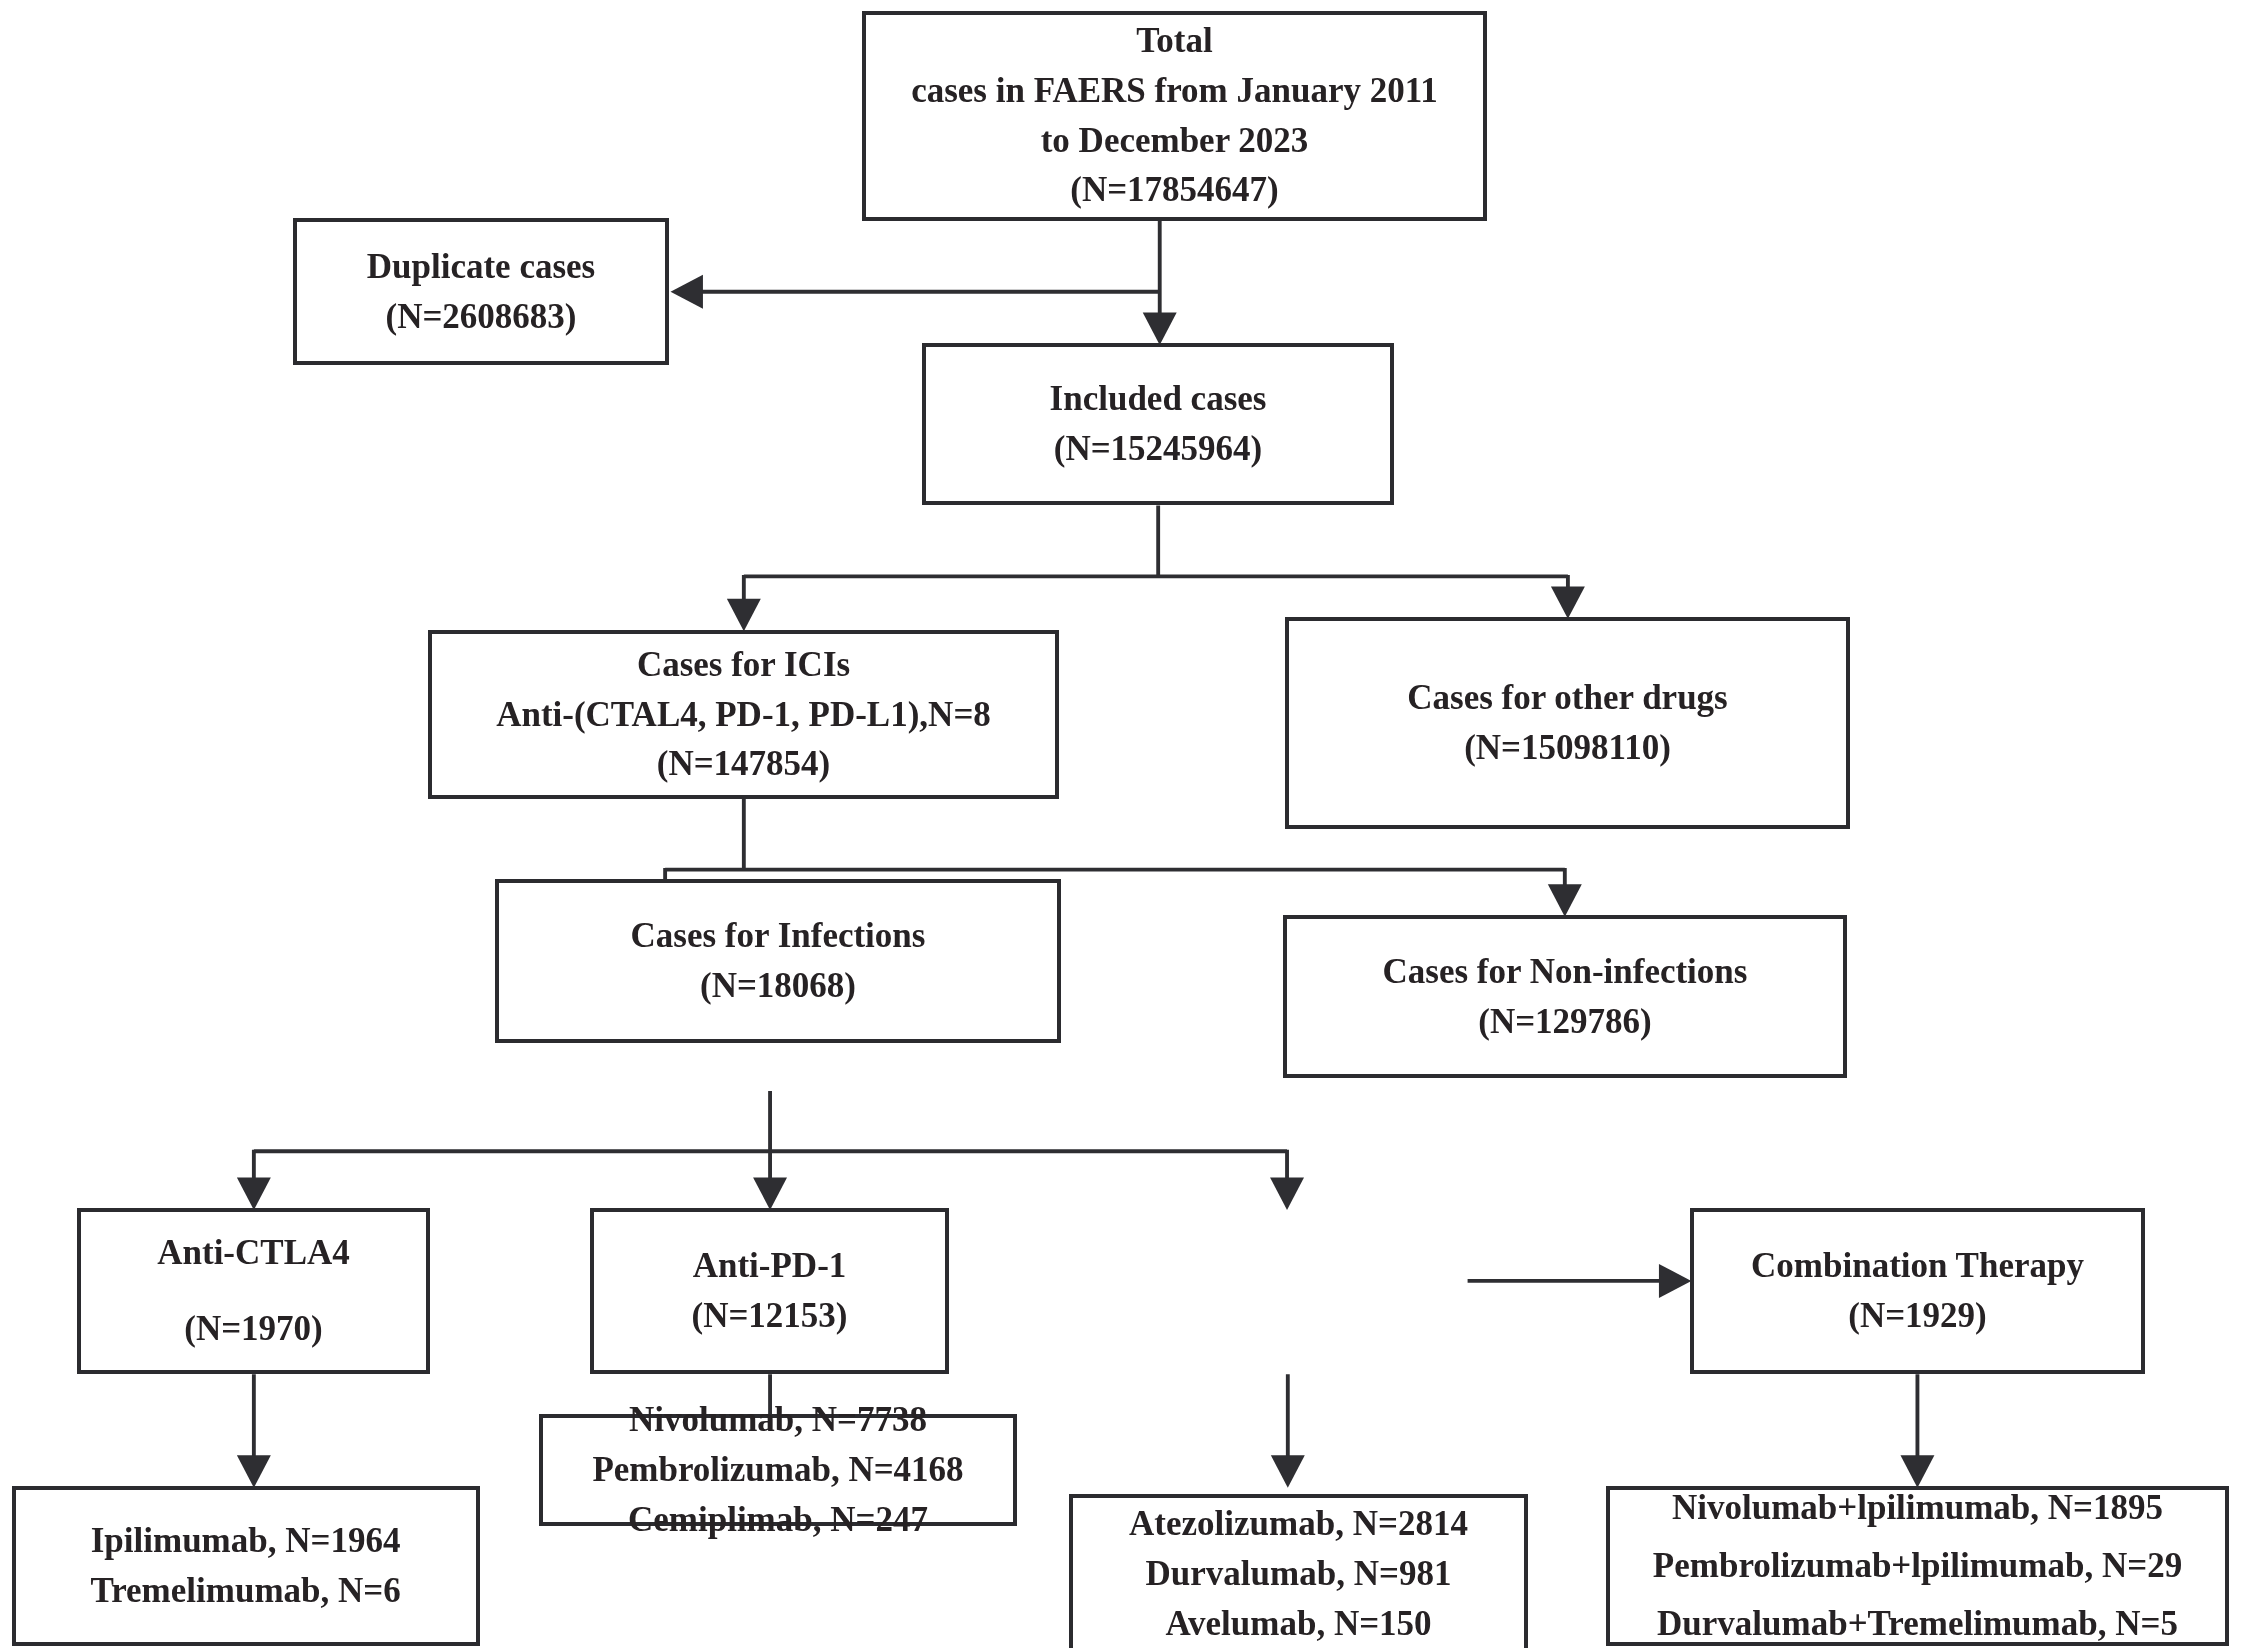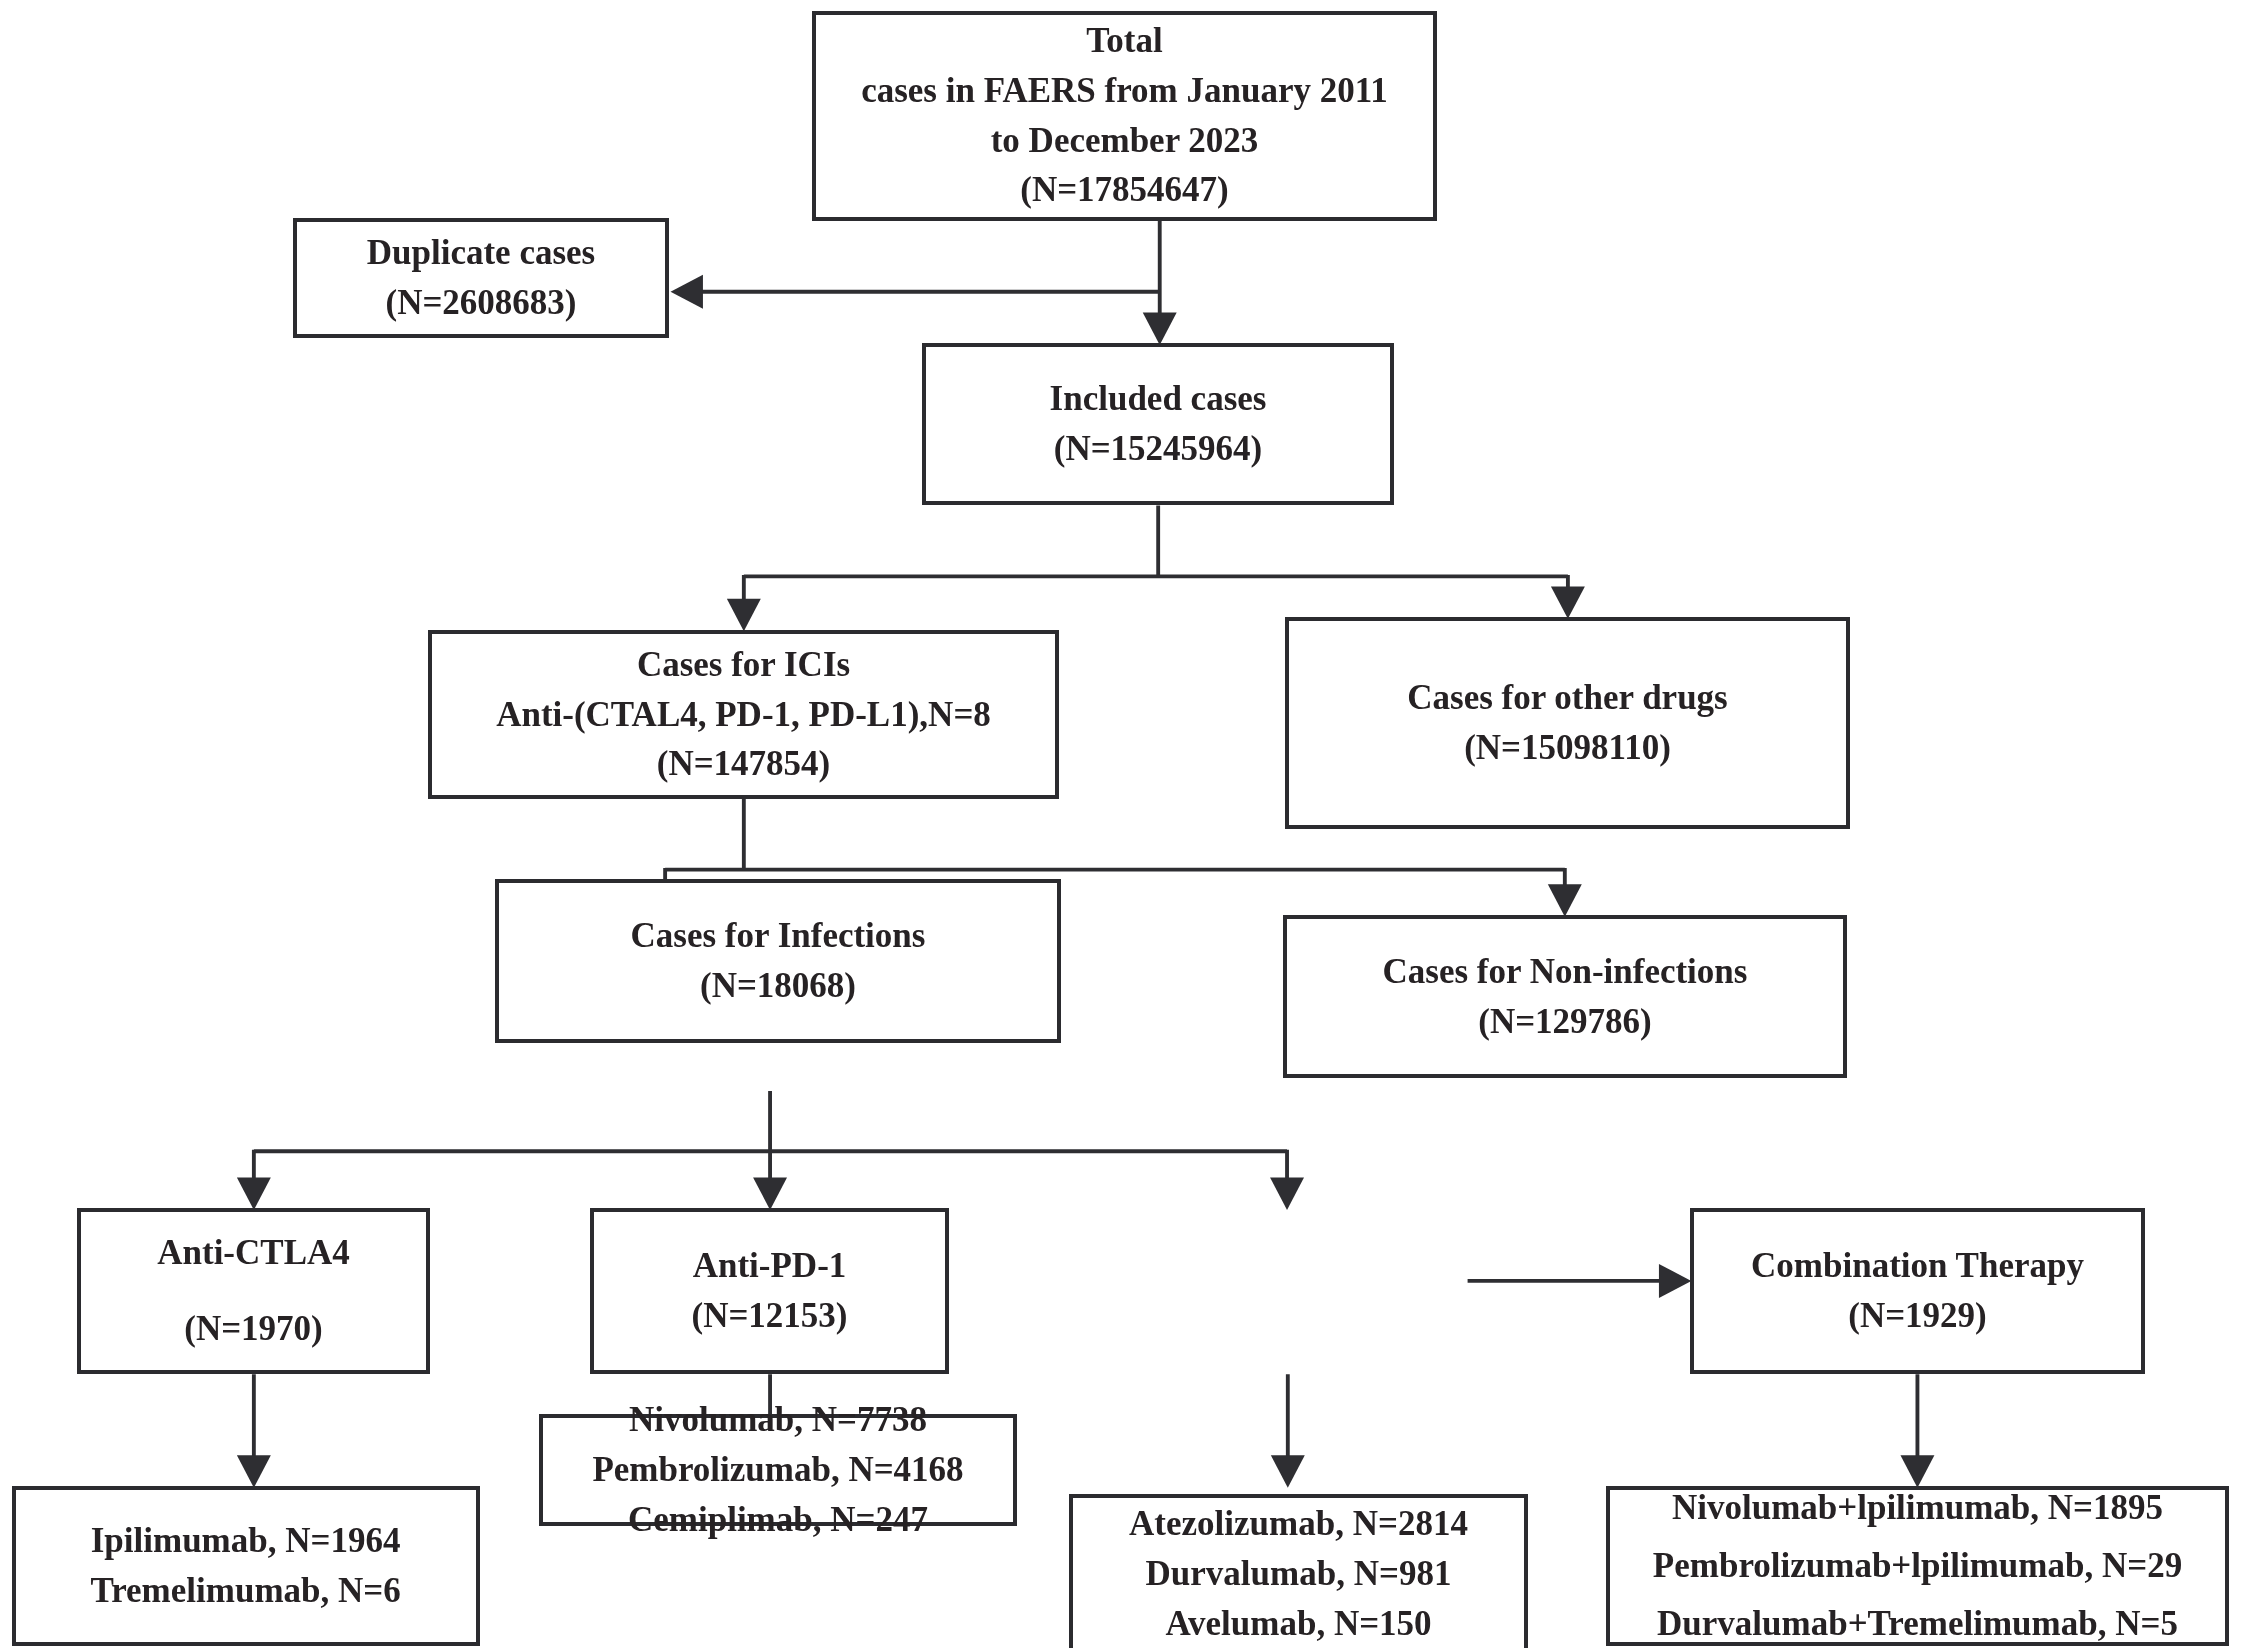--- a/index.html
+++ b/index.html
@@ -65,28 +65,28 @@
     <path class="connector" d="M 1902 1660 L 2154 1660"></path>
     <polygon class="arrowhead" points="2150,1638 2150,1682 2192,1660"></polygon>
 
     <path class="connector" d="M 329 1781 L 329 1890 M 998 1781 L 998 1890 M 1669 1781 L 1669 1890 M 2485 1781 L 2485 1890"></path>
     <polygon class="arrowhead" points="307,1886 351,1886 329,1928"></polygon>
     <polygon class="arrowhead" points="976,1886 1020,1886 998,1928"></polygon>
     <polygon class="arrowhead" points="1647,1886 1691,1886 1669,1928"></polygon>
     <polygon class="arrowhead" points="2463,1886 2507,1886 2485,1928"></polygon>
   </svg>
 
-  <div class="node" style="left:812px; top:10.8px; width:625px; height:210px;">
+  <div class="node" style="left:862px; top:10.8px; width:625px; height:210px;">
     <div class="line">Total</div>
     <div class="line">cases in FAERS from January 2011</div>
     <div class="line">to December 2023</div>
     <div class="line">(N=17854647)</div>
   </div>
 
-  <div class="node" style="left:293px; top:218px; width:376px; height:120px;">
+  <div class="node" style="left:293px; top:218px; width:376px; height:147px;">
     <div class="line">Duplicate cases</div>
     <div class="line">(N=2608683)</div>
   </div>
 
   <div class="node" style="left:922px; top:343px; width:472px; height:162px;">
     <div class="line">Included cases</div>
     <div class="line">(N=15245964)</div>
   </div>
 
   <div class="node" style="left:428px; top:630px; width:631px; height:169px;text-align:center;">

